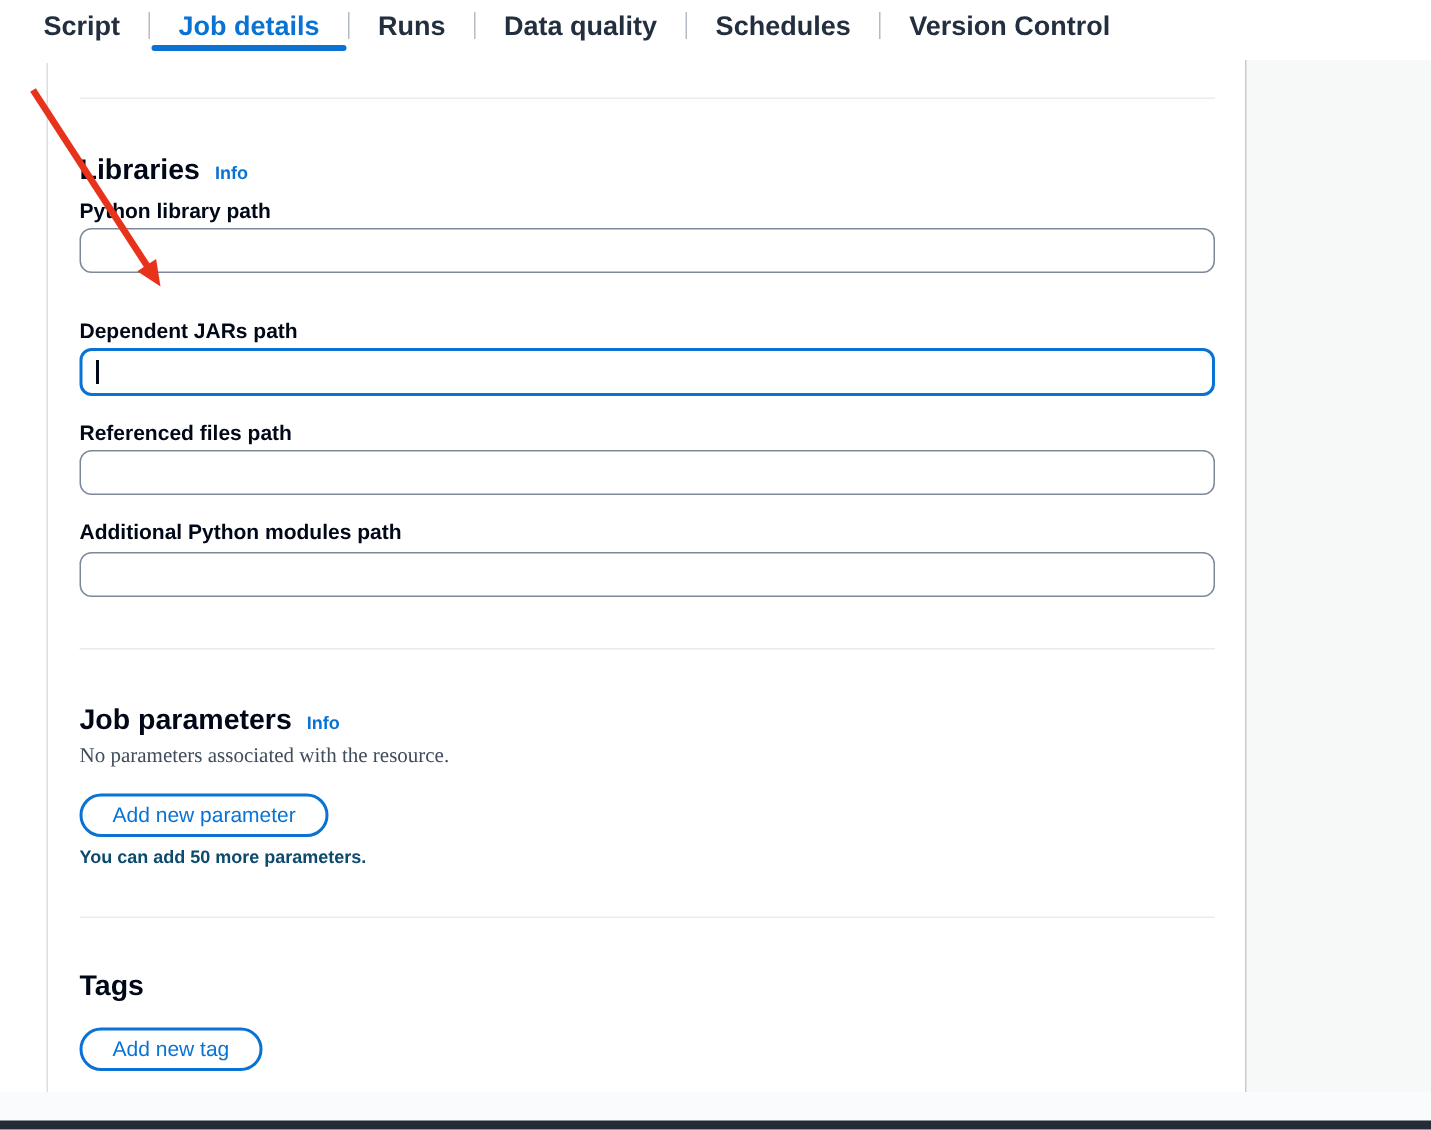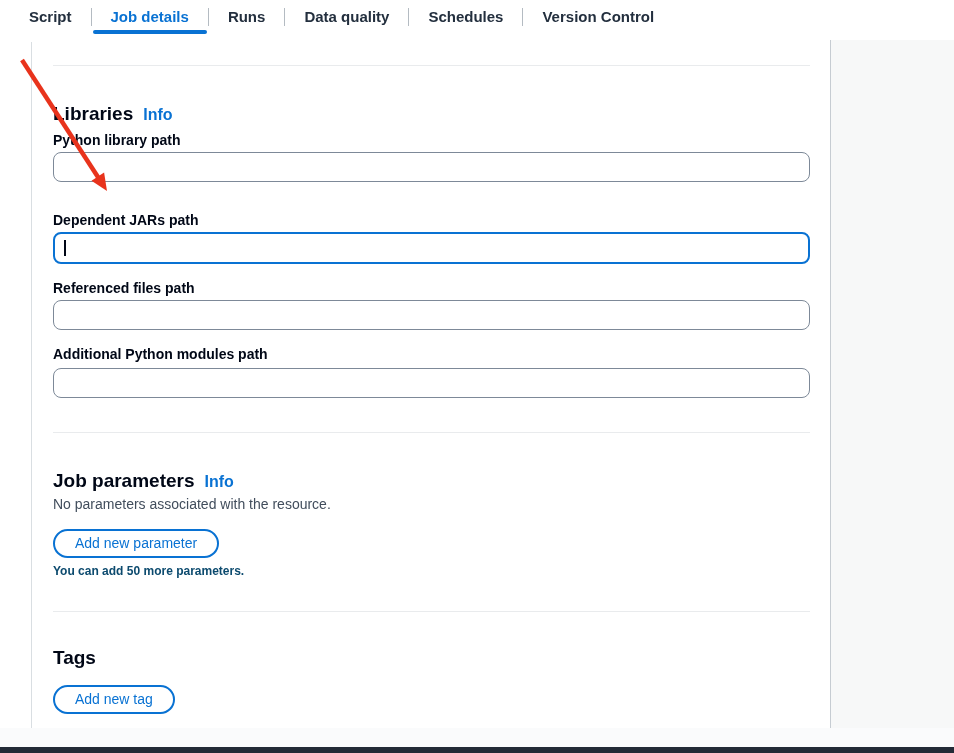--- a/index.html
+++ b/index.html
@@ -17,21 +17,21 @@
     position:absolute; top:0; left:0; right:0; height:40px;
     background:#ffffff;
   }
   .tabbar-inner {
     display:flex; align-items:stretch; height:34px; padding-left:10px;
   }
   .tab {
     position:relative;
     padding:0 19px;
     line-height:34px;
-    font-size:15px;
+    font-size:18px;
     font-weight:700;
     color:#232f3e;
     cursor:pointer;
     white-space:nowrap;
   }
   .tab.active { color:#0972d3; }
   .tab.active::after {
     content:""; position:absolute; left:1px; right:1px; bottom:0;
     height:4px; background:#0972d3; border-radius:2px;
   }
@@ -48,21 +48,21 @@
 
   
   .content { position:absolute; left:53px; top:40px; width:757px; }
   .divider { border:0; border-top:1px solid #e9ebed; height:0; }
   .divider-1 { margin-top:25px; }
   .divider-2 { margin-top:34px; }
   .divider-3 { margin-top:33px; }
 
   .section-head { display:flex; align-items:baseline; gap:10px; }
   .section-title { font-size:19px; line-height:23px; font-weight:700; color:#000716; }
-  .info-link { font-size:16px; font-weight:700; color:#0972d3; cursor:pointer; }
+  .info-link { font-size:12px; font-weight:700; color:#0972d3; cursor:pointer; }
 
   .head-1 { margin-top:36px; }
   .head-2 { margin-top:36px; }
   .head-3 { margin-top:34px; }
 
   .field-label {
     display:block; font-size:14px; line-height:16px; font-weight:700; color:#000716;
   }
   .lbl-1 { margin-top:7px; }
   .lbl-2 { margin-top:30px; }
@@ -83,21 +83,21 @@
   .focused-wrap { position:relative; margin-top:4px; }
   .text-input.focused {
     height:32px; border:2px solid #0972d3; border-radius:8px;
   }
   .caret {
     position:absolute; left:11px; top:8px; width:1.5px; height:16px;
     background:#000716;
   }
 
   .muted { font-size:14px; line-height:17px; color:#414d5c; }
-  .msg-params { margin-top:4px; }
+  .msg-params { margin-top:4px;font-family:Liberation Serif, serif; }
   .msg-tags   { margin-top:7px; }
 
   .pill-btn {
     display:inline-block;
     margin-top:16px;
     border:2px solid #0972d3; border-radius:16px;
     background:#ffffff;
     color:#0972d3; font-family:"Liberation Sans", sans-serif;
     font-size:14px; line-height:17px; font-weight:400;
     padding:4px 20px; cursor:pointer;

